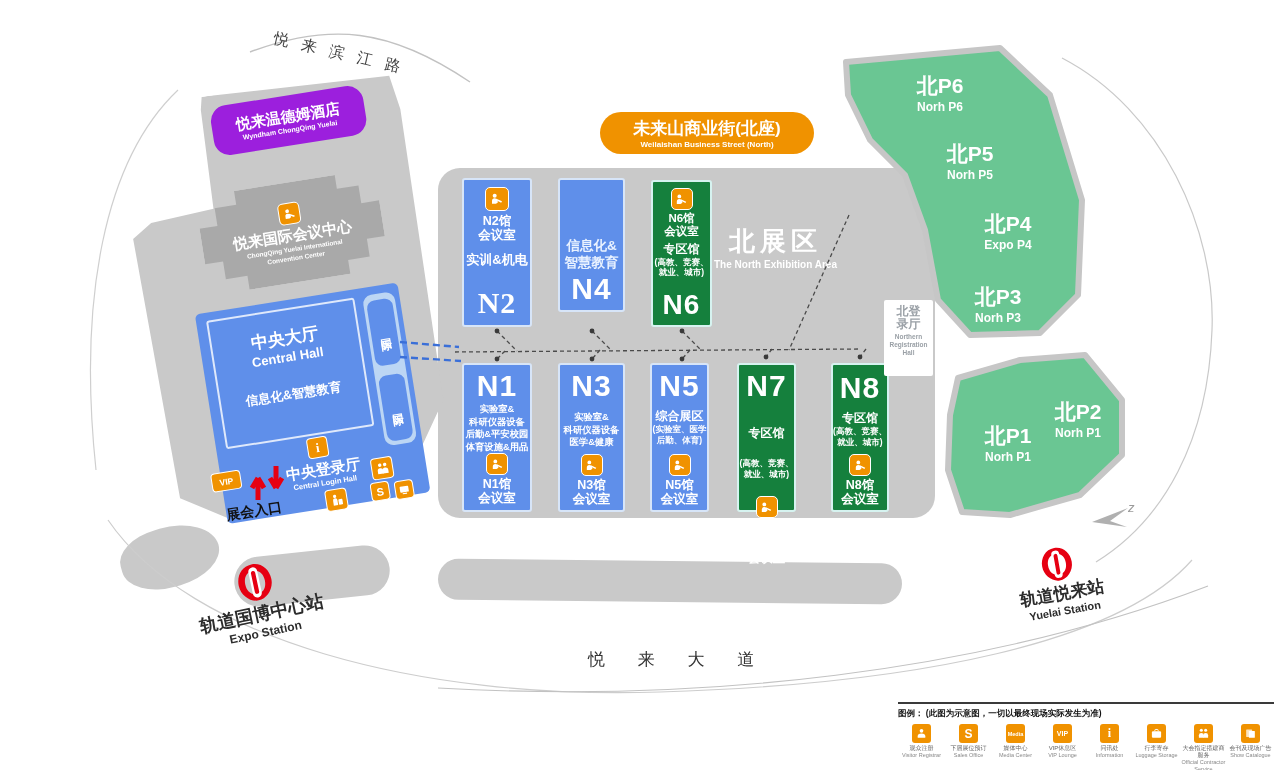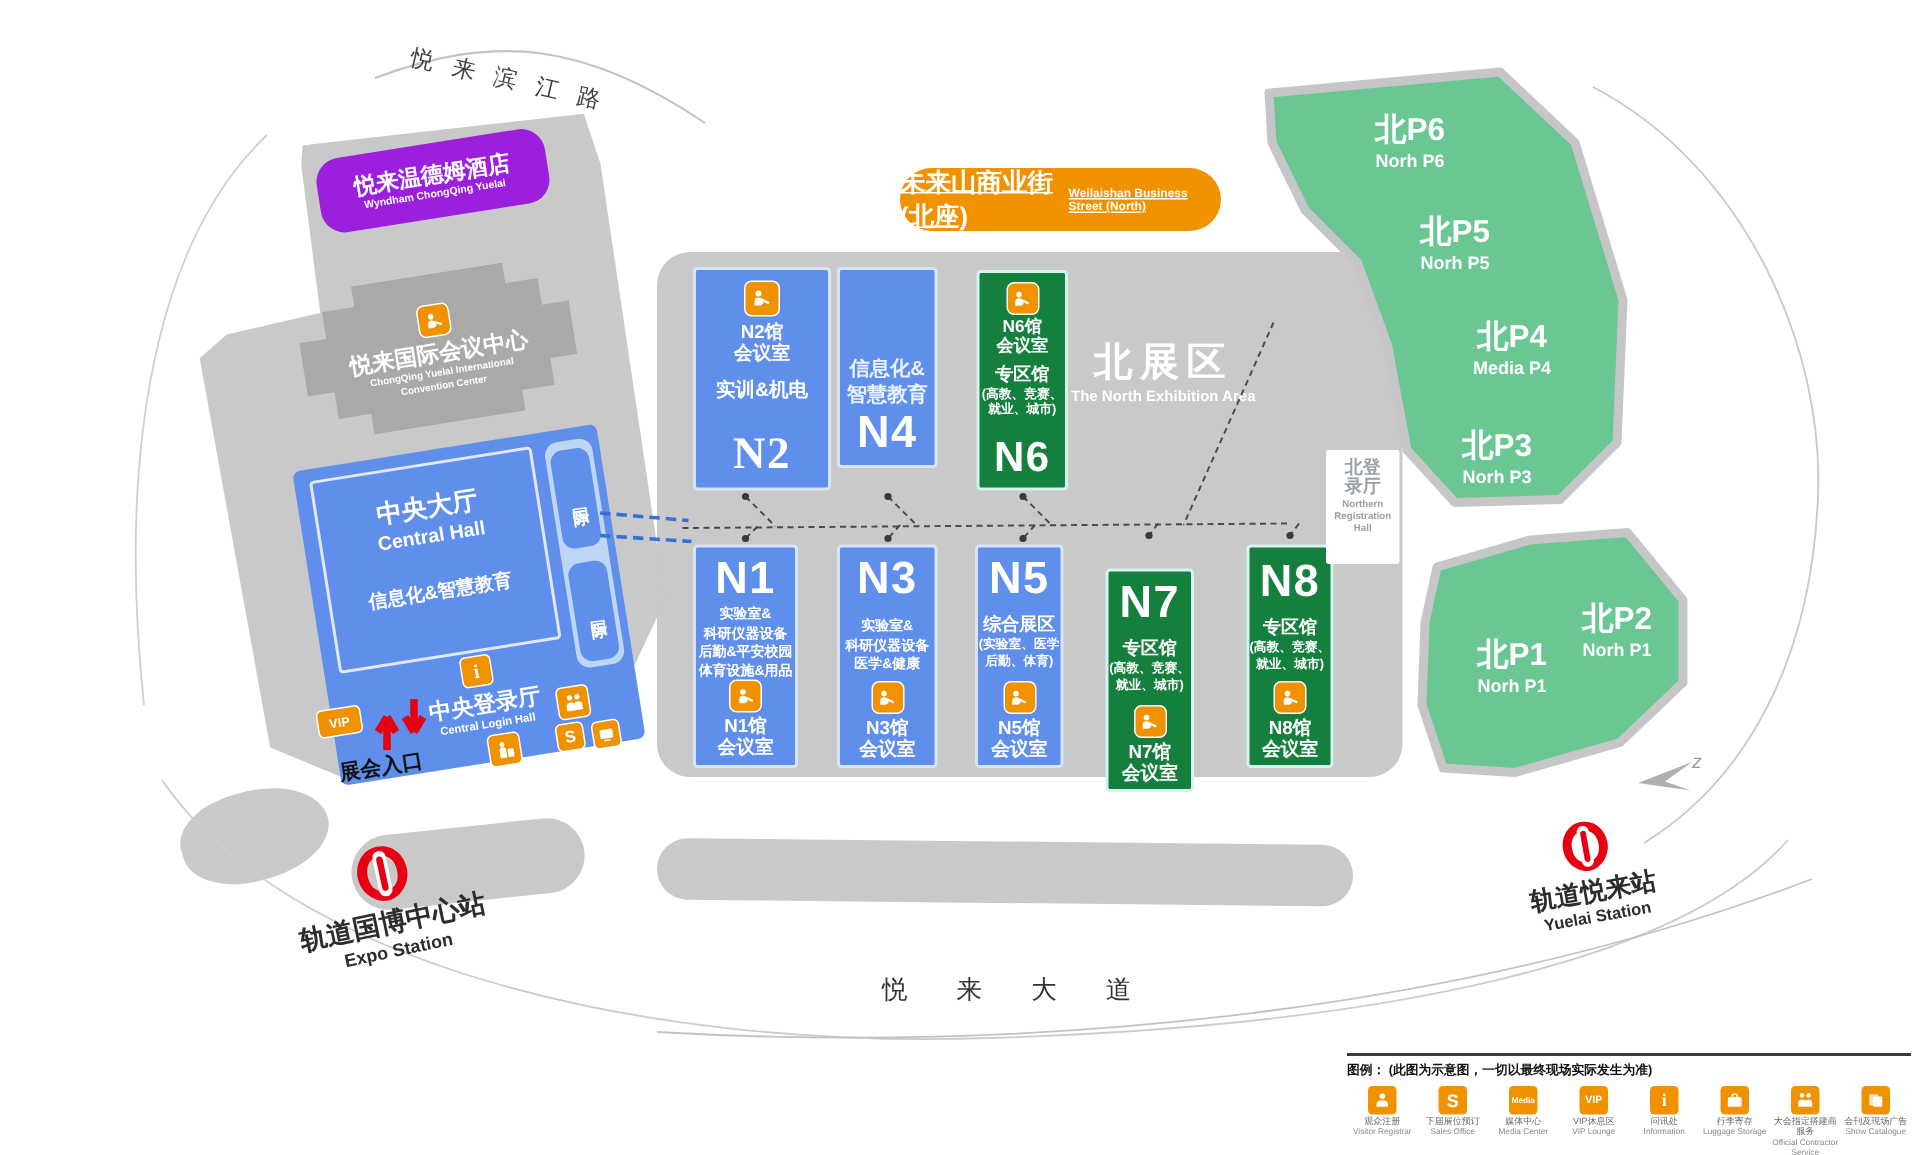--- a/index.html
+++ b/index.html
@@ -44,22 +44,22 @@
   #intlStrip { position:absolute; left:168px; top:8px; width:32px; height:152px;
     background:#bcd6f4; border-radius:9px; }
   .intlBox { position:absolute; left:3px; width:26px; height:66px; background:#5f8fea;
     border-radius:8px; display:flex; align-items:center; justify-content:center;
     writing-mode:vertical-rl; font-size:11px; font-weight:bold; color:#fff; letter-spacing:2px; }
   .mini-badge { position:absolute; background:#f09200; border:1.5px solid #fff; border-radius:4px;
     display:flex; align-items:center; justify-content:center; color:#fff; font-weight:bold; }
 
   
   #streetBanner { position:absolute; left:600px; top:112px; width:214px; height:42px;
-    background:#f09200; border-radius:21px; display:flex; flex-direction:row;
-    align-items:center; justify-content:center; color:#fff; z-index:4;text-decoration:underline; }
+    background:#f09200; border-radius:21px; display:flex; flex-direction:column;
+    align-items:center; justify-content:center; color:#fff; z-index:4; }
   #grayArea { position:absolute; left:438px; top:168px; width:497px; height:350px;
     background:#c9c9c9; border-radius:22px; z-index:1; }
   #escalatorOval { position:absolute; left:773px; top:179px; width:133px; height:36px;
     background:#fff; border:2px solid #2b2b2b; border-radius:18px; display:flex;
     align-items:center; justify-content:center; gap:5px; z-index:4; }
   #northArea { position:absolute; left:693px; top:224px; width:165px; text-align:center;
     color:#fff; z-index:3; }
   #northReg { position:absolute; left:884px; top:300px; width:49px; height:76px;
     background:#fff; border-radius:2px; color:#9aa0a6; text-align:center;
     font-weight:bold; z-index:4; padding-top:5px; }
@@ -219,21 +219,21 @@
         <circle cx="682" cy="359" r="2.4"></circle>
       <circle cx="766" cy="357" r="2.4"></circle>
         <circle cx="860" cy="357" r="2.4"></circle>
     </g>
     <g stroke="#3a6fd8" stroke-width="2.4" stroke-dasharray="7,4" fill="none">
       <path d="M400,342 L459,347"></path>
         <path d="M400,357 L461,361"></path>
     </g>
   </svg>
 
-  <div class="hall blue" style="left:462px;top:178px;width:92px;height:149px;">
+  <div class="hall blue" style="left:462px;top:178px;width:70px;height:149px;">
     <div class="icon-badge hicon">
       <svg viewBox="0 0 24 24" width="16" height="16">
           <circle cx="8.5" cy="7" r="3" fill="#fff"></circle>
           <path d="M4.5 19 V15 Q4.5 11 8.5 11 Q11.5 11 12.3 13.5 L13.5 17 L10.5 19 Z" fill="#fff"></path>
           <path d="M11 11.5 L19.5 15.5 L18.3 17.7 L10 13.6 Z" fill="#fff"></path>
         </svg>
     </div>
     <div class="meeting pre">N2馆
 会议室</div>
     <div class="theme pre" style="margin-top:10px;">实训&amp;机电</div>
@@ -304,21 +304,21 @@
       <svg viewBox="0 0 24 24" width="15" height="15">
           <circle cx="8.5" cy="7" r="3" fill="#fff"></circle>
           <path d="M4.5 19 V15 Q4.5 11 8.5 11 Q11.5 11 12.3 13.5 L13.5 17 L10.5 19 Z" fill="#fff"></path>
           <path d="M11 11.5 L19.5 15.5 L18.3 17.7 L10 13.6 Z" fill="#fff"></path>
         </svg>
     </div>
     <div class="meeting pre" style="margin-bottom:4px;">N5馆
 会议室</div>
   </div>
 
-  <div class="hall teal" style="left:737px;top:379px;width:59px;height:149px;">
+  <div class="hall teal" style="left:737px;top:363px;width:59px;height:149px;gap:17px;">
     <div class="big-id" style="margin-top:4px;">N7</div>
     <div class="theme" style="margin-top:6px;font-size:12px;">专区馆</div>
     <div class="sub pre">(高教、竞赛、
 就业、城市)</div>
     <div class="icon-badge bicon" style="margin-top:auto;">
       <svg viewBox="0 0 24 24" width="15" height="15">
           <circle cx="8.5" cy="7" r="3" fill="#fff"></circle>
           <path d="M4.5 19 V15 Q4.5 11 8.5 11 Q11.5 11 12.3 13.5 L13.5 17 L10.5 19 Z" fill="#fff"></path>
           <path d="M11 11.5 L19.5 15.5 L18.3 17.7 L10 13.6 Z" fill="#fff"></path>
         </svg>
@@ -352,21 +352,21 @@
   <div class="green-label" style="left:900px;top:72px;width:80px;">
     <div class="cn">北P6</div>
     <div class="en">Norh P6</div>
   </div>
   <div class="green-label" style="left:930px;top:140px;width:80px;">
     <div class="cn">北P5</div>
     <div class="en">Norh P5</div>
   </div>
   <div class="green-label" style="left:968px;top:210px;width:80px;">
     <div class="cn">北P4</div>
-    <div class="en">Media P4</div>
+    <div class="en">Expo P4</div>
   </div>
   <div class="green-label" style="left:958px;top:283px;width:80px;">
     <div class="cn">北P3</div>
     <div class="en">Norh P3</div>
   </div>
   <div class="green-label" style="left:1038px;top:398px;width:80px;">
     <div class="cn">北P2</div>
     <div class="en">Norh P1</div>
   </div>
   <div class="green-label" style="left:968px;top:422px;width:80px;">

